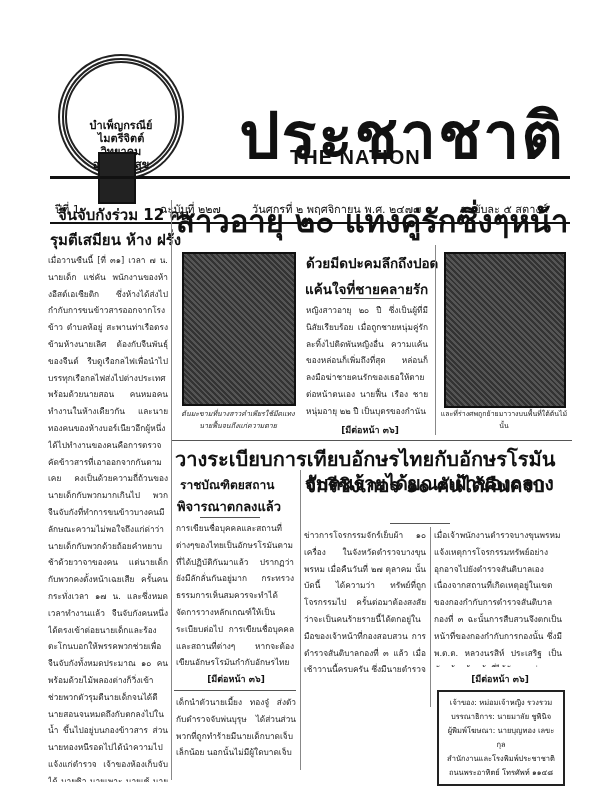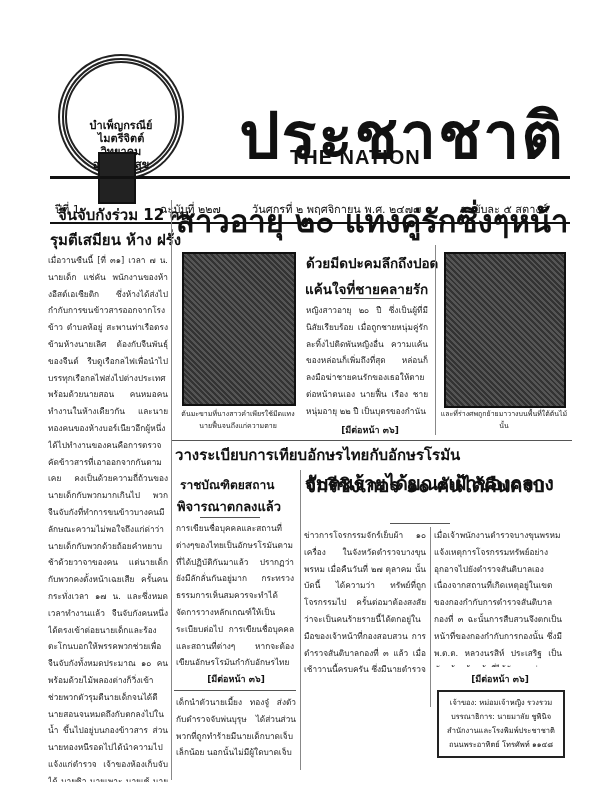--- a/index.html
+++ b/index.html
@@ -43,35 +43,35 @@
 
 <div class="abs headline" style="left:58px;top:203px;font-size:15px;">จีนจับกังร่วม 12 คน</div>
 <div class="abs headline" style="left:50px;top:228px;font-size:15px;">รุมตีเสมียน ห้าง ฝรั่ง</div>
 <div class="abs body-text" style="left:48px;top:252px;width:120px;height:530px;overflow:hidden;">เมื่อวานซืนนี้ [ที่ ๓๑] เวลา ๗ น. นายเด็ก แช่คัน พนักงานของห้างอีสต์เอเซียติก ซึ่งห้างได้ส่งไปกำกับการขนข้าวสารออกจากโรงข้าว ตำบลห้อยู่ สะพานท่าเรือตรงข้ามห้างนายเลิศ ต้องกับจีนพันธุ์ของจีนต์ รีบดูเรือกลไฟเพื่อนำไปบรรทุกเรือกลไฟส่งไปต่างประเทศ พร้อมด้วยนายสอน คนหมอคนทำงานในห้างเดียวกัน และนายทองคนของห้างบอร์เนียวอีกผู้หนึ่ง ได้ไปทำงานของคนคือการตรวจคัดข้าวสารที่เอาออกจากกันตามเคย คงเป็นด้วยความถี่ถ้วนของนายเด็กกับพวกมากเกินไป พวกจีนจับกังที่ทำการขนข้าวบางคนมีลักษณะความไม่พอใจถึงแก่ด่าว่านายเด็กกับพวกด้วยถ้อยคำหยาบช้าด้วยวาจาของคน แต่นายเด็กกับพวกคงตั้งหน้าเฉยเสีย ครั้นคนกระทั่งเวลา ๑๗ น. และซึ่งหมดเวลาทำงานแล้ว จีนจับกังคนหนึ่งได้ตรงเข้าต่อยนายเด็กและร้องตะโกนบอกให้พรรคพวกช่วยเพื่อจีนจับกังทั้งหมดประมาณ ๑๐ คน พร้อมด้วยไม้พลองต่างก็วิ่งเข้าช่วยพวกตัวรุมตีนายเด็กจนได้ตีนายสอนจนหมดถึงกับตกลงไปในน้ำ ขึ้นไปอยู่บนกองข้าวสาร ส่วนนายทองหนีรอดไปได้นำความไปแจ้งแก่ตำรวจ เจ้าของห้องเก็บจับได้ นายซิว นายเพาะ นายเซ้ นายสั่งเน่ นายจ้ย นายเบี่ยวรอม ๘ คน ขณะนี้พนักงานสอบสวนคดีนายเด็กกับพวกอยู่ เริ่มกองข้าวสาร</div>
 
 <div class="abs vline" style="left:171px;top:200px;height:580px;"></div>
 
 <div class="abs headline" style="left:176px;top:196px;font-size:31px;">สาวอายุ ๒๐ แทงคู่รักซึ่งๆหน้า</div>
 
 <div class="abs photo" style="left:182px;top:252px;width:110px;height:150px;"></div>
-<div class="abs caption" style="left:176px;top:408px;width:124px;">ต้นมะขามที่นางสาวคำเพียรใช้มีดแทงนายฟื้นจนถึงแก่ความตาย</div>
+<div class="abs caption" style="left:176px;top:408px;width:124px;font-style:italic;">ต้นมะขามที่นางสาวคำเพียรใช้มีดแทงนายฟื้นจนถึงแก่ความตาย</div>
 
 <div class="abs headline" style="left:306px;top:252px;font-size:13.5px;">ด้วยมีดปะคมลึกถึงปอด</div>
 <div class="abs headline" style="left:305px;top:278px;font-size:13.5px;">แค้นใจที่ชายคลายรัก</div>
 <div class="abs hline" style="left:340px;top:298px;width:60px;"></div>
 <div class="abs body-text" style="left:306px;top:302px;width:122px;height:120px;overflow:hidden;">หญิงสาวอายุ ๒๐ ปี ซึ่งเป็นผู้ที่มีนิสัยเรียบร้อย เมื่อถูกชายหนุ่มคู่รักละทิ้งไปติดพันหญิงอื่น ความแค้นของหล่อนก็เพิ่มถึงที่สุด หล่อนก็ลงมือฆ่าชายคนรักของเธอให้ตายต่อหน้าตนเอง นายฟื้น เรือง ชายหนุ่มอายุ ๒๒ ปี เป็นบุตรของกำนัน</div>
 <div class="abs cont" style="left:330px;top:423px;width:80px;">[มีต่อหน้า ๓๖]</div>
 
 <div class="abs vline" style="left:435px;top:245px;height:190px;"></div>
 <div class="abs photo" style="left:444px;top:252px;width:118px;height:152px;"></div>
 <div class="abs caption" style="left:440px;top:408px;width:128px;">และที่ร่างศพถูกย้ายมาวางบนพื้นที่ใต้ต้นไม้นั้น</div>
 
 <div class="abs hline" style="left:172px;top:440px;width:400px;"></div>
 
-<div class="abs headline" style="left:175px;top:443px;font-size:15px;font-family:'DejaVu Serif',serif;">วางระเบียบการเทียบอักษรไทยกับอักษรโรมัน</div>
+<div class="abs headline" style="left:175px;top:443px;font-size:20px;font-family:'DejaVu Serif',serif;">วางระเบียบการเทียบอักษรไทยกับอักษรโรมัน</div>
 
 <div class="abs headline" style="left:180px;top:475px;font-size:12px;">ราชบัณฑิตยสถาน</div>
 <div class="abs headline" style="left:177px;top:496px;font-size:13px;">พิจารณาตกลงแล้ว</div>
 <div class="abs hline" style="left:200px;top:517px;width:60px;"></div>
 <div class="abs body-text" style="left:176px;top:520px;width:118px;height:150px;overflow:hidden;">การเขียนชื่อบุคคลและสถานที่ต่างๆของไทยเป็นอักษรโรมันตามที่ได้ปฏิบัติกันมาแล้ว ปรากฏว่ายังมีลักลั่นกันอยู่มาก กระทรวงธรรมการเห็นสมควรจะทำได้จัดการวางหลักเกณฑ์ให้เป็นระเบียบต่อไป การเขียนชื่อบุคคลและสถานที่ต่างๆ หากจะต้องเขียนอักษรโรมันกำกับอักษรไทยด้วย เช่นป้ายชื่อถนน เป็นต้น และชื่อใน</div>
 <div class="abs cont" style="left:196px;top:672px;width:80px;">[มีต่อหน้า ๓๖]</div>
 <div class="abs hline" style="left:174px;top:690px;width:122px;"></div>
 <div class="abs body-text" style="left:176px;top:694px;width:120px;height:70px;overflow:hidden;">เด็กนำตัวนายเมี้ยง ทองจู๋ ส่งตัวกับตำรวจจับพ่นบุรุษ ได้ส่วนส่วนพวกที่ถูกทำร้ายมีนายเด็กบาดเจ็บเล็กน้อย นอกนั้นไม่มีผู้ใดบาดเจ็บ</div>
 
 <div class="abs vline" style="left:300px;top:470px;height:300px;"></div>
@@ -80,15 +80,16 @@
 <div class="abs headline" style="left:305px;top:468px;font-size:19px;font-family:'DejaVu Serif',serif;">จับคนร้ายได้ขณะเฝ้าของกลาง</div>
 <div class="abs hline" style="left:390px;top:523px;width:60px;"></div>
 <div class="abs body-text" style="left:304px;top:527px;width:122px;height:190px;overflow:hidden;">ข่าวการโจรกรรมจักร์เย็บผ้า ๑๐ เครื่อง ในจังหวัดตำรวจบางขุนพรหม เมื่อคืนวันที่ ๒๗ ตุลาคม นั้น บัดนี้ ได้ความว่า ทรัพย์ที่ถูกโจรกรรมไป ครั้นต่อมาต้องสงสัยว่าจะเป็นคนร้ายรายนี้ได้ตกอยู่ในมือของเจ้าหน้าที่กองสอบสวน การตำรวจสันติบาลกองที่ ๓ แล้ว เมื่อเช้าวานนี้ครบครัน ซึ่งมีนายตำรวจ</div>
 <div class="abs vline" style="left:430px;top:527px;height:180px;"></div>
 <div class="abs body-text" style="left:434px;top:527px;width:128px;height:140px;overflow:hidden;">เมื่อเจ้าพนักงานตำรวจบางขุนพรหมแจ้งเหตุการโจรกรรมทรัพย์อย่างอุกอาจไปยังตำรวจสันติบาลเอง เนื่องจากสถานที่เกิดเหตุอยู่ในเขตของกองกำกับการตำรวจสันติบาล กองที่ ๓ ฉะนั้นการสืบสวนจึงตกเป็นหน้าที่ของกองกำกับการกองนั้น ซึ่งมี พ.ต.ต. หลวงนรสิห์ ประเสริฐ เป็นหัวหน้า เจ้าหน้าที่ได้จัดการ ถ่าย</div>
 <div class="abs cont" style="left:460px;top:672px;width:80px;">[มีต่อหน้า ๓๖]</div>
 
 <div class="abs boxed" style="left:437px;top:690px;width:112px;">
   <div>เจ้าของ: หม่อมเจ้าหญิง รวงรวม</div>
   <div>บรรณาธิการ: นายมาลัย ชูพินิจ</div>
+  <div>ผู้พิมพ์โฆษณา: นายบุญทอง เลขะกุล</div>
   <div>สำนักงานและโรงพิมพ์ประชาชาติ</div>
   <div>ถนนพระอาทิตย์ โทรศัพท์ ๑๑๔๘</div>
 </div>
 
 </body></html>

